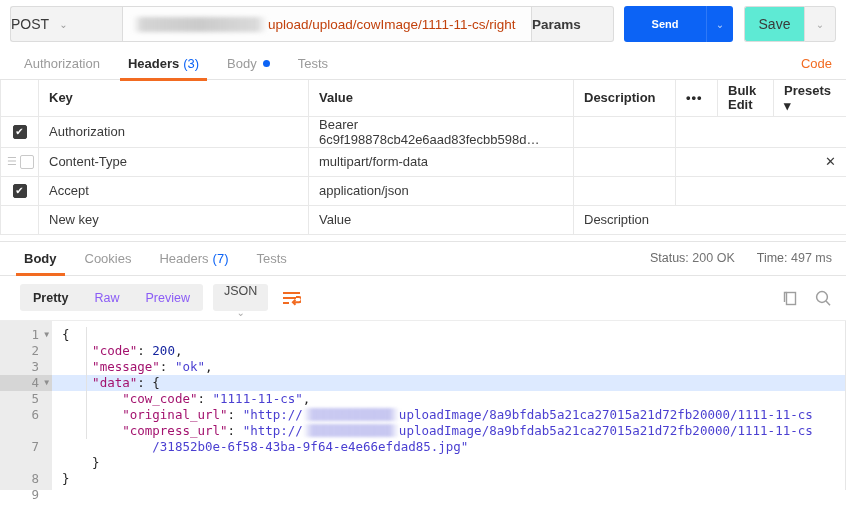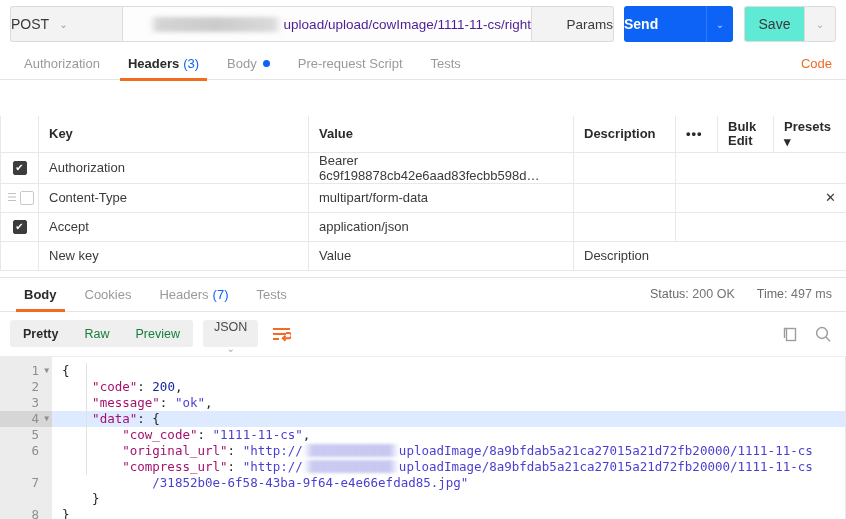--- a/index.html
+++ b/index.html
@@ -29,47 +29,47 @@
   }
   .method-box .caret { color: #9b9b9b; font-size: 10px; }
   .url-input {
     flex: 1; height: 36px;
     background: #fdfdfd;
     border: 1px solid #dcdcdc;
     display: flex; align-items: center;
     position: relative;
     overflow: hidden;
     padding-left: 10px;
-    font-size: 13.5px; color: #4c1d95; justify-content: flex-end;
+    font-size: 13.5px; color: #c2410c;
   }
   .redact {
     display: inline-block;
     height: 15px; width: 134px;
     border-radius: 2px;
     background: linear-gradient(90deg,
       rgba(205,205,205,0) 0%, rgba(205,205,205,.85) 7%,
       rgba(200,200,200,.95) 50%, rgba(205,205,205,.75) 92%,
       rgba(205,205,205,0) 100%);
     filter: blur(2.2px);
     vertical-align: middle;
     margin-right: 1px;
   }
   .params-btn {
     width: 82px; height: 36px;
     background: #f3f3f3; border: 1px solid #dcdcdc; border-left: none;
     border-radius: 0 3px 3px 0;
-    display: flex; align-items: center; justify-content: flex-end;
-    font-size: 13.5px; color: #3a3a3a;
+    display: flex; align-items: center; justify-content: flex-start;
+    font-size: 13.5px; color: #3a3a3a; font-weight: bold;
   }
   .send-group { display: flex; margin-left: 10px; }
   .send-btn {
     width: 82px; height: 36px;
     background: #0c63f5; color: #fff;
-    font-weight: bold; font-size: 14px;
-    display: flex; align-items: center; 
+    font-weight: bold; font-size: 11px;
+    display: flex; align-items: center; justify-content: center;
     border-radius: 3px 0 0 3px;
   }
   .send-caret {
     width: 27px; height: 36px;
     background: #0c63f5; color: #b9d2fb;
     display: flex; align-items: center; justify-content: center;
     border-left: 1px solid #2f79f7;
     border-radius: 0 3px 3px 0; font-size: 10px;
   }
   .save-group { display: flex; margin-left: 11px; }
@@ -109,21 +109,21 @@
   .blue-dot {
     display: inline-block; width: 7px; height: 7px;
     border-radius: 50%; background: #0c63f5; margin-left: 6px;
   }
   .code-link {
     position: absolute; right: 14px;
     color: #f26b21; font-size: 13px;
   }
 
   
-  .htable { width: 100%; border-collapse: collapse; table-layout: fixed; margin-top: 36px; }
+  .htable { width: 100%; border-collapse: collapse; table-layout: fixed; }
   .htable td, .htable th { border: 1px solid #e8e8e8; border-top: none; }
   .htable th {
     font-size: 13px; font-weight: bold; text-align: left;
     color: #2b2b2b; height: 36px; padding: 0 10px;
     vertical-align: middle;
   }
   .col-check { width: 38px; }
   .col-key   { width: 270px; }
   .col-val   { width: 265px; }
   .col-desc  { width: 102px; }
@@ -164,29 +164,29 @@
     border-top: 1px solid #e4e4e4;
     position: relative; margin-top: 6px;
   }
   .meta { position: absolute; right: 14px; display: flex; gap: 22px; font-size: 12.5px; }
   .meta .lbl { color: #6b6b6b; }
   .meta .val { color: #737373; font-weight: normal; }
 
   
   .body-tools {
     display: flex; align-items: center;
-    height: 44px; padding: 0 10px; gap: 10px;
+    height: 44px; padding: 0 20px; gap: 10px;
     position: relative;
   }
   .seg {
     display: flex; background: #efefef; border-radius: 3px; height: 27px;
   }
   .seg span {
     display: flex; align-items: center; padding: 0 13px;
-    font-size: 12.5px; color: #15803d;
+    font-size: 12.5px; color: #8b5cf6;
   }
   .seg span.on { color: #2b2b2b; font-weight: bold; }
   .fmt {
     display: flex; align-items: center; gap: 9px;
     background: #efefef; border-radius: 3px;
     height: 27px; padding: 0 11px;
     font-size: 12.5px; color: #4a4a4a; flex-direction: column;
   }
   .fmt .caret { color: #a9a9a9; font-size: 10px; }
   .wrap-btn { display: flex; align-items: center; padding: 0 4px; }
@@ -280,23 +280,20 @@
   <div class="rtab">
     <span>Authorization</span>
   </div>
   <div class="rtab active">
     <span>Headers</span>
     <span class="cnt">(3)</span>
   </div>
   <div class="rtab">
     <span>Body</span>
     <span class="blue-dot"></span>
-  </div>
-  <div class="rtab">
-    <span>Pre-request Script</span>
   </div>
   <div class="rtab">
     <span>Tests</span>
   </div>
   <span class="code-link">Code</span>
 </div>
 
 <table class="htable">
   <colgroup>
     <col class="col-check">

